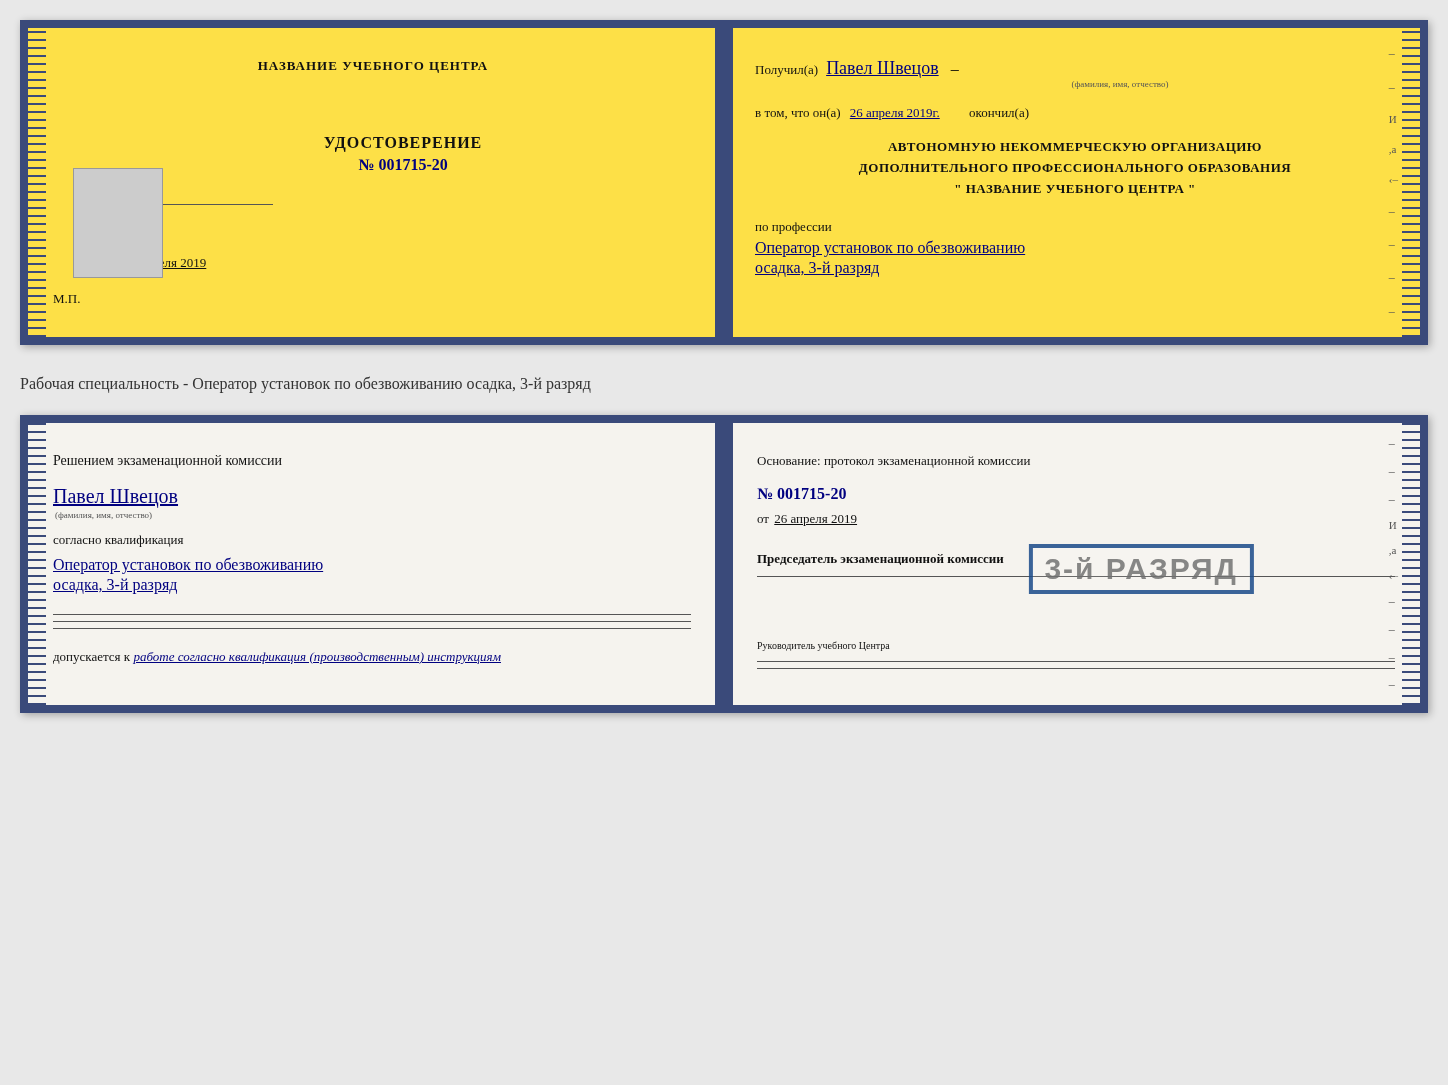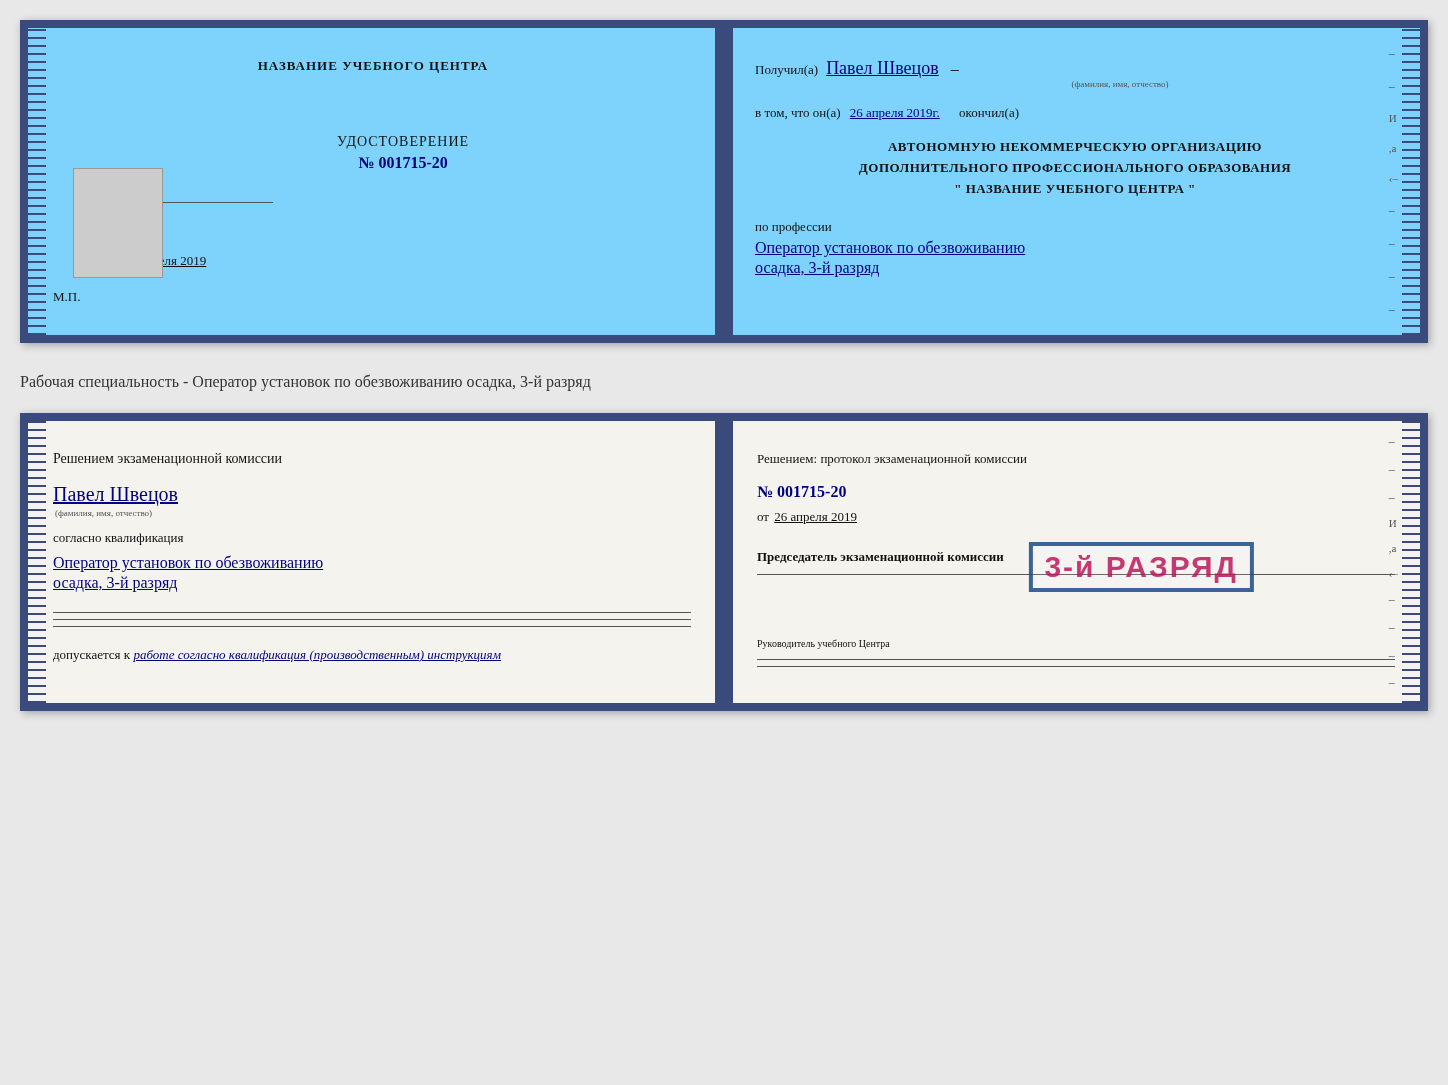--- a/index.html
+++ b/index.html
@@ -14,21 +14,21 @@
     .page-wrapper {
       display: flex;
       flex-direction: column;
       gap: 18px;
     }
 
     
     .certificate-doc {
       display: flex;
       border: 8px solid #3a4a7a;
-      background: #7dd3fc;
+      background: #fde047;
       position: relative;
       box-shadow: 2px 2px 8px rgba(0,0,0,0.3);
     }
 
     .doc-spine {
       width: 18px;
       background: #3a4a7a;
       position: absolute;
       left: 50%;
       top: 0;
@@ -104,22 +104,22 @@
       top: 140px;
     }
 
     .udostoverenie-block {
       text-align: center;
       margin-top: 60px;
       margin-left: 60px;
     }
 
     .udostoverenie-title {
-      font-size: 14px;
-      font-weight: normal;
+      font-size: 16px;
+      font-weight: bold;
       text-transform: uppercase;
       letter-spacing: 1px;
       color: #111;
     }
 
     .cert-number {
       font-size: 16px;
       font-weight: bold;
       color: #000080;
       margin-top: 4px;
@@ -207,21 +207,21 @@
 
     
     .stamp-overlay {
       position: absolute;
       left: 50%;
       top: 50%;
       transform: translate(-20%, -40%);
       z-index: 20;
       border: 4px solid #1a4a8a;
       padding: 4px 12px;
-      color: #be185d;
+      color: #737373;
       font-size: 28px;
       font-weight: bold;
       opacity: 0.85;
       pointer-events: none;
       background: rgba(255,255,255,0.15);
       white-space: nowrap;
     }
 
     .handwritten-blue-large {
       font-family: 'Segoe Script', 'Brush Script MT', cursive;
@@ -304,21 +304,21 @@
       <div style="margin-bottom:10px;">
         <span class="poluchil-line">Получил(а)</span>
         <span class="handwritten" style="font-family:'Segoe Script','Brush Script MT',cursive;color:#000080;font-size:18px; margin-left:4px; text-decoration:underline;">Павел Швецов</span>
         <span style="margin-left:8px;">–</span>
         <div style="font-size:9px;color:#555;text-align:center;margin-left:90px;">(фамилия, имя, отчество)</div>
       </div>
 
       <div class="v-tom-line">
         <span>в том, что он(а)</span>
         <span class="handwritten-date" style="font-family:'Segoe Script','Brush Script MT',cursive;color:#000080;font-size:13px;text-decoration:underline;margin-left:6px;">26 апреля 2019г.</span>
-        <span style="margin-left:16px;">окончил(а)</span>
+        <span style="margin-left:26px;">окончил(а)</span>
       </div>
 
       <div class="avtonom-block">
         <div>АВТОНОМНУЮ НЕКОММЕРЧЕСКУЮ ОРГАНИЗАЦИЮ</div>
         <div>ДОПОЛНИТЕЛЬНОГО ПРОФЕССИОНАЛЬНОГО ОБРАЗОВАНИЯ</div>
         <div>" НАЗВАНИЕ УЧЕБНОГО ЦЕНТРА "</div>
       </div>
 
       <div class="po-professii">по профессии</div>
       <div style="margin-top:4px;">
@@ -375,21 +375,21 @@
         <span>–</span>
         <span style="font-size:11px;">И</span>
         <span style="font-size:11px;">,а</span>
         <span style="font-size:11px;">‹–</span>
         <span>–</span>
         <span>–</span>
         <span>–</span>
         <span>–</span>
       </div>
 
-      <div style="font-size:13px;color:#111;margin-bottom:16px;">Решением: протокол экзаменационной комиссии</div>
+      <div style="font-size:13px;color:#111;margin-bottom:16px;">Основание: протокол экзаменационной комиссии</div>
 
       <div style="font-size:16px;font-weight:bold;color:#000080;margin-bottom:8px;">№ 001715-20</div>
 
       <div style="font-size:13px;color:#111;margin-bottom:20px;">
         <span>от</span>
         <span style="text-decoration:underline;margin-left:2px;">26 апреля 2019</span>
       </div>
 
       <div class="rukovoditel-block">
         <div style="font-size:13px;color:#111;font-weight:bold;">Председатель экзаменационной комиссии</div>

